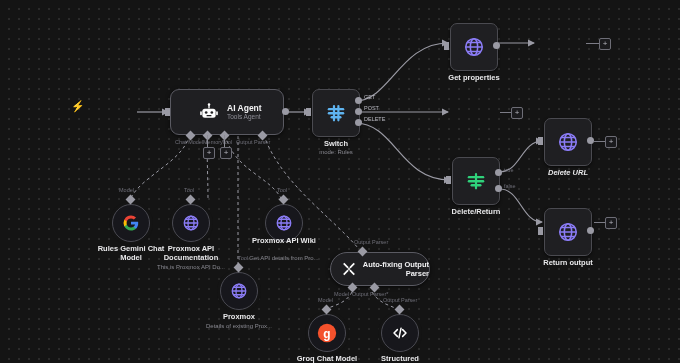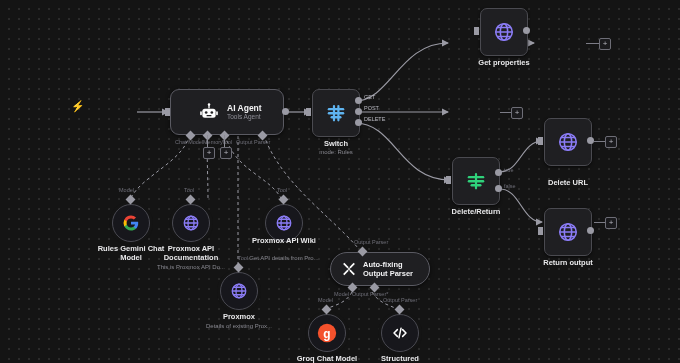--- a/index.html
+++ b/index.html
@@ -193,21 +193,21 @@
     <div class="port" style="left:43px;top:8px;"></div>
     <div class="port" style="left:43px;top:19px;"></div>
     <div class="port" style="left:43px;top:30px;"></div>
     <div class="plabel" style="left:52px;top:5px;">GET</div>
     <div class="plabel" style="left:52px;top:16px;">POST</div>
     <div class="plabel" style="left:52px;top:27px;">DELETE</div>
     <div class="nlabel" style="top:50px;">Switch</div>
     <div class="nsub" style="top:59px;">mode: Rules</div>
   </div>
 
-  <div class="node" style="left:450px;top:8px;margin-left:30px;">
+  <div class="node" style="left:450px;top:23px;">
     <div class="sq">
       <span class="ico">
         <svg width="22" height="22" viewBox="0 0 24 24" fill="none" stroke="#8b7cf6" stroke-width="1.7">
           <circle cx="12" cy="12" r="9"></circle>
           <ellipse cx="12" cy="12" rx="4" ry="9"></ellipse>
           <path d="M3,12 H21 M4.3,7 H19.7 M4.3,17 H19.7"></path>
         </svg>
       </span>
     </div>
     <div class="port in" style="left:-6px;top:19px;"></div>
@@ -245,21 +245,21 @@
       <span class="ico">
         <svg width="22" height="22" viewBox="0 0 24 24" fill="none" stroke="#8b7cf6" stroke-width="1.7">
           <circle cx="12" cy="12" r="9"></circle>
           <ellipse cx="12" cy="12" rx="4" ry="9"></ellipse>
           <path d="M3,12 H21 M4.3,7 H19.7 M4.3,17 H19.7"></path>
         </svg>
       </span>
     </div>
     <div class="port in" style="left:-6px;top:19px;"></div>
     <div class="port" style="left:43px;top:19px;"></div>
-    <div class="nlabel" style="top:60px;">Delete URL</div>
+    <div class="nlabel" style="top:50px;font-style:italic;">Delete URL</div>
   </div>
   <div class="stub" style="left:594px;top:141px;width:12px;"></div>
   <div class="plus" style="left:605px;top:136px;">+</div>
 
   <div class="node" style="left:544px;top:208px;">
     <div class="sq">
       <span class="ico">
         <svg width="22" height="22" viewBox="0 0 24 24" fill="none" stroke="#8b7cf6" stroke-width="1.7">
           <circle cx="12" cy="12" r="9"></circle>
           <ellipse cx="12" cy="12" rx="4" ry="9"></ellipse>
@@ -334,21 +334,21 @@
         </svg>
       </span>
     </div>
     <div class="nlabel" style="top:44px;">Proxmox</div>
     <div class="nsub" style="top:54px;">Details of existing Prox...</div>
   </div>
 
   <div class="node" style="left:330px;top:252px;">
     <div class="dport" style="left:29px;top:-4px;"></div>
     <div class="plabel dim" style="left:24px;top:-13px;">Output Parser</div>
-    <div class="wide pill" style="width:100px;height:34px;border-radius:17px;padding-left:10px;gap:6px;">
+    <div class="wide pill" style="width:100px;height:34px;border-radius:17px;padding-left:10px;gap:0;text-align:right;">
       <span class="ico">
         <svg width="16" height="16" viewBox="0 0 24 24" fill="#ffffff">
           <path d="M3.2,4.6 L5,2.8 L11.6,9.4 L9.8,11.2 Z"></path>
           <path d="M20.8,4.6 L19,2.8 L12.4,9.4 L14.2,11.2 Z"></path>
           <path d="M9.8,12.8 L11.6,14.6 L5,21.2 L3.2,19.4 Z"></path>
           <path d="M14.2,12.8 L12.4,14.6 L19,21.2 L20.8,19.4 Z"></path>
           <circle cx="12" cy="12" r="1.6"></circle>
         </svg>
       </span>
       <span class="ntitle" style="font-size:7.5px;line-height:9.5px;">Auto-fixing Output Parser</span>

